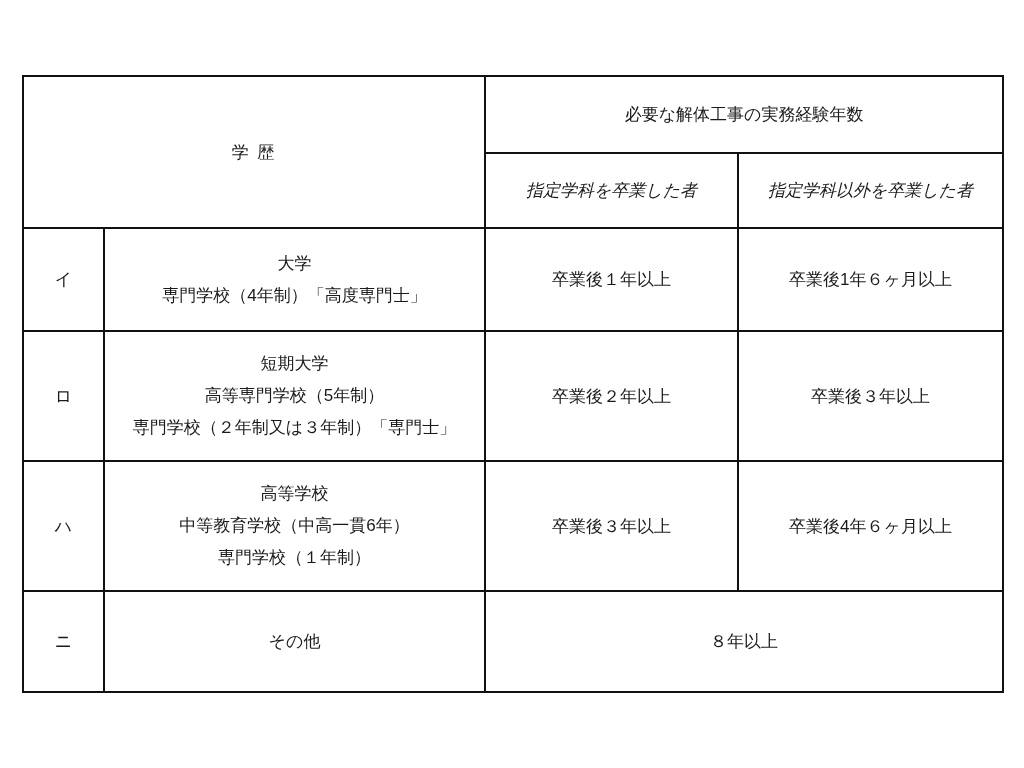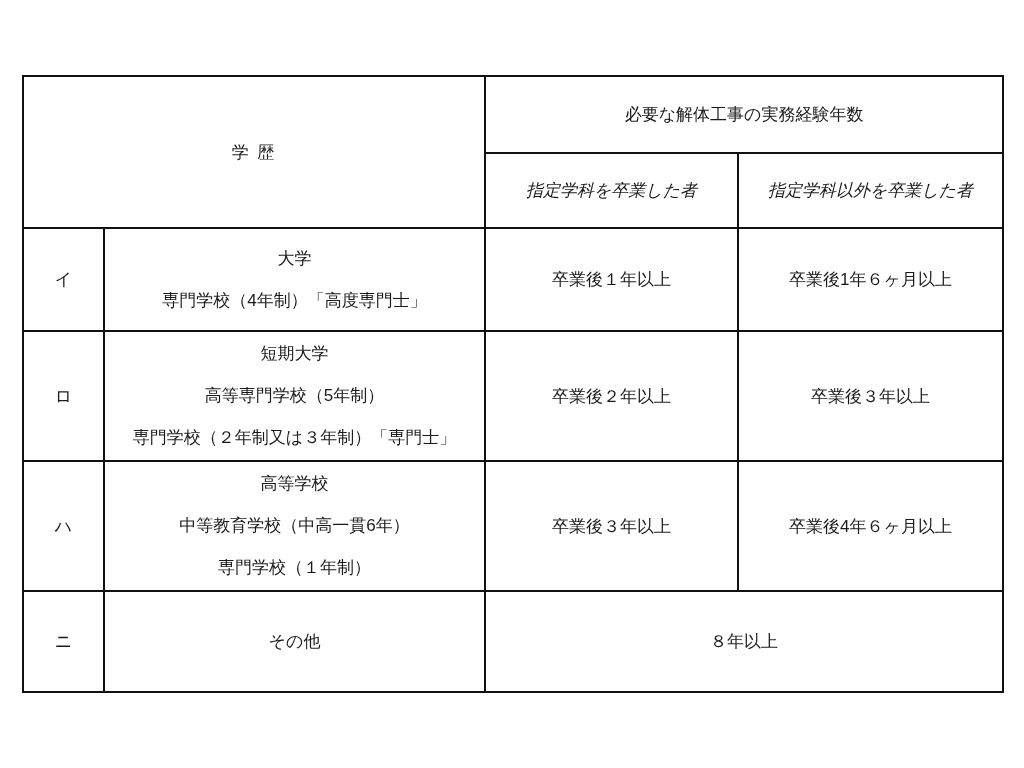--- a/index.html
+++ b/index.html
@@ -47,21 +47,21 @@
   tr.r-ha { height: 130px; }
   tr.r-ni { height: 101px; }
   
   td.cell-label {
     font-size: 19px;
   }
   td.cell-edu {
     text-align: left;
     padding: 6px 10px;
     white-space: pre-line;
-    line-height: 42px;
+    line-height: 32px;
   }
   td.cell-header-edu {
     letter-spacing: 2px;
   }
 </style>
 </head>
 <body>
 
 <div class="stage">
   <table class="qual-table">

